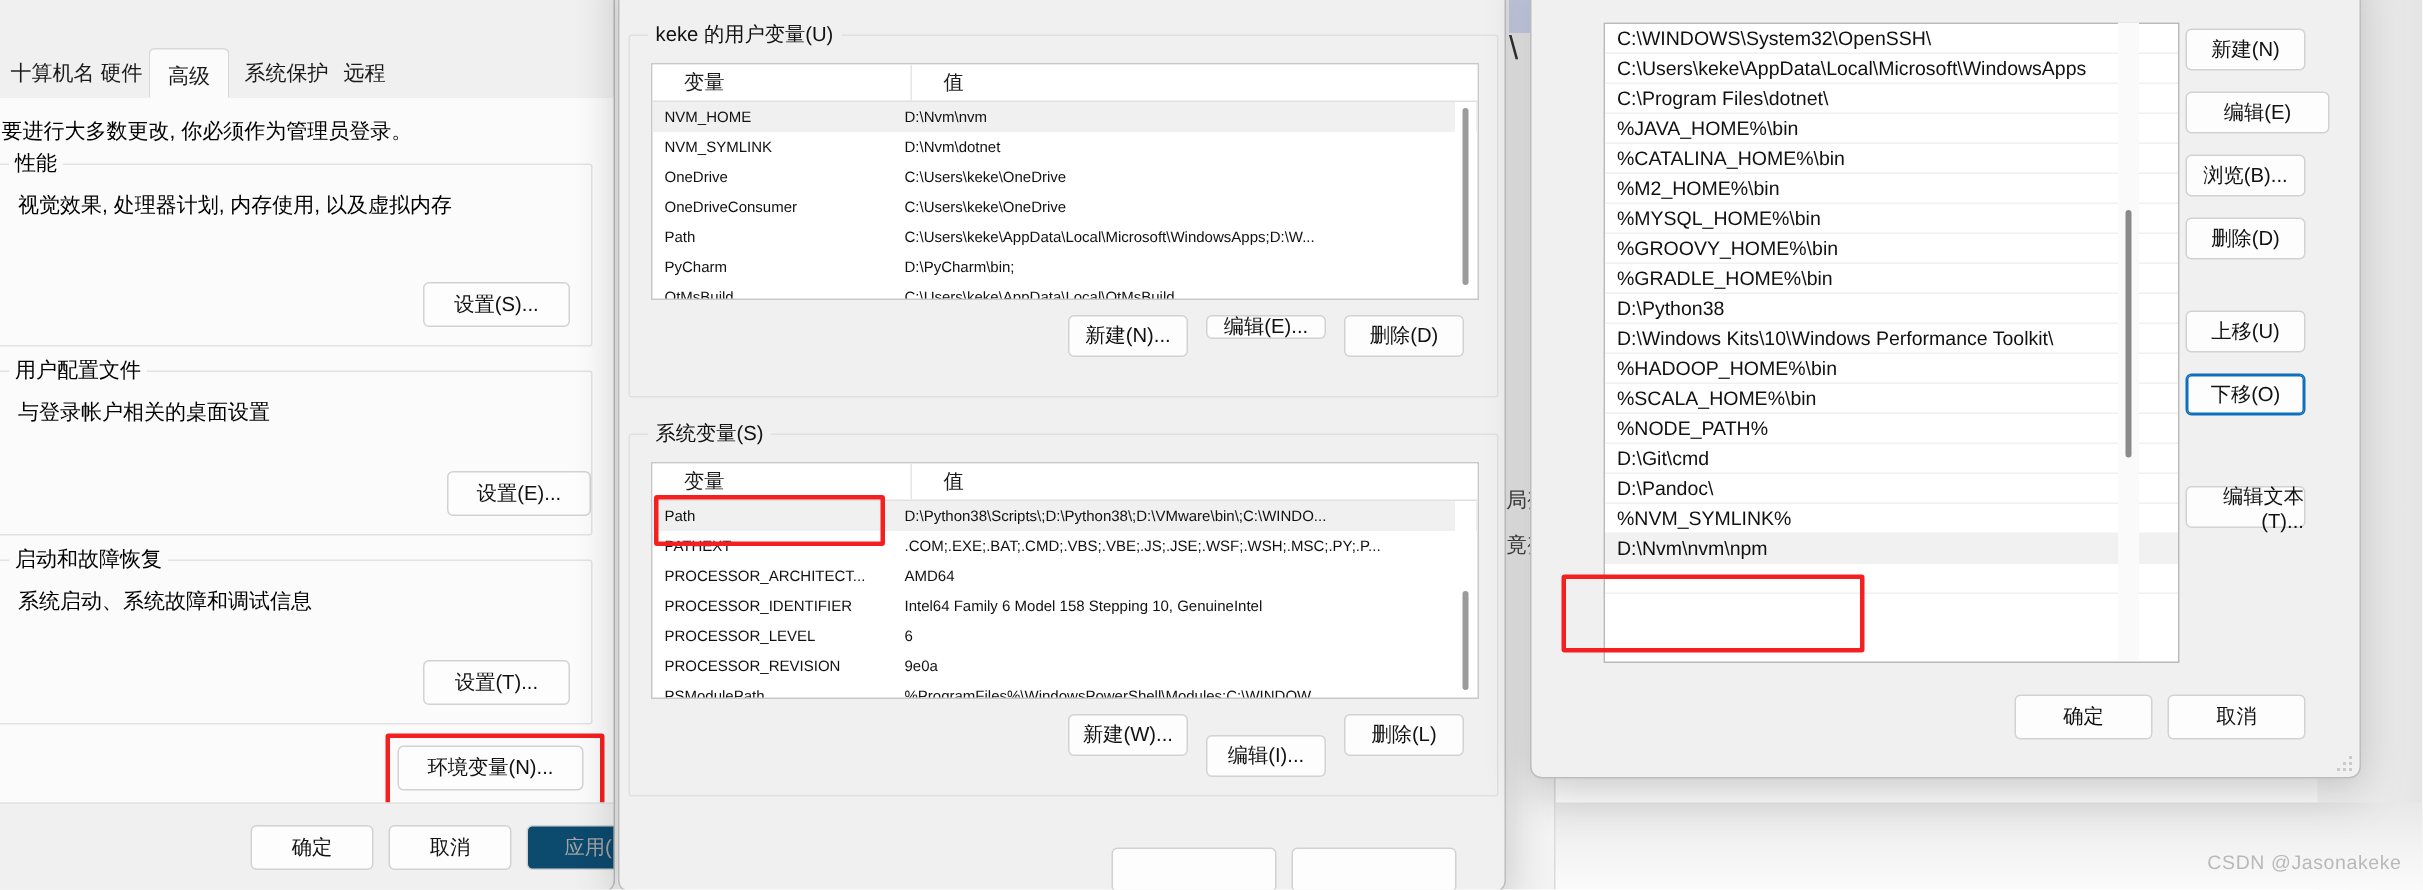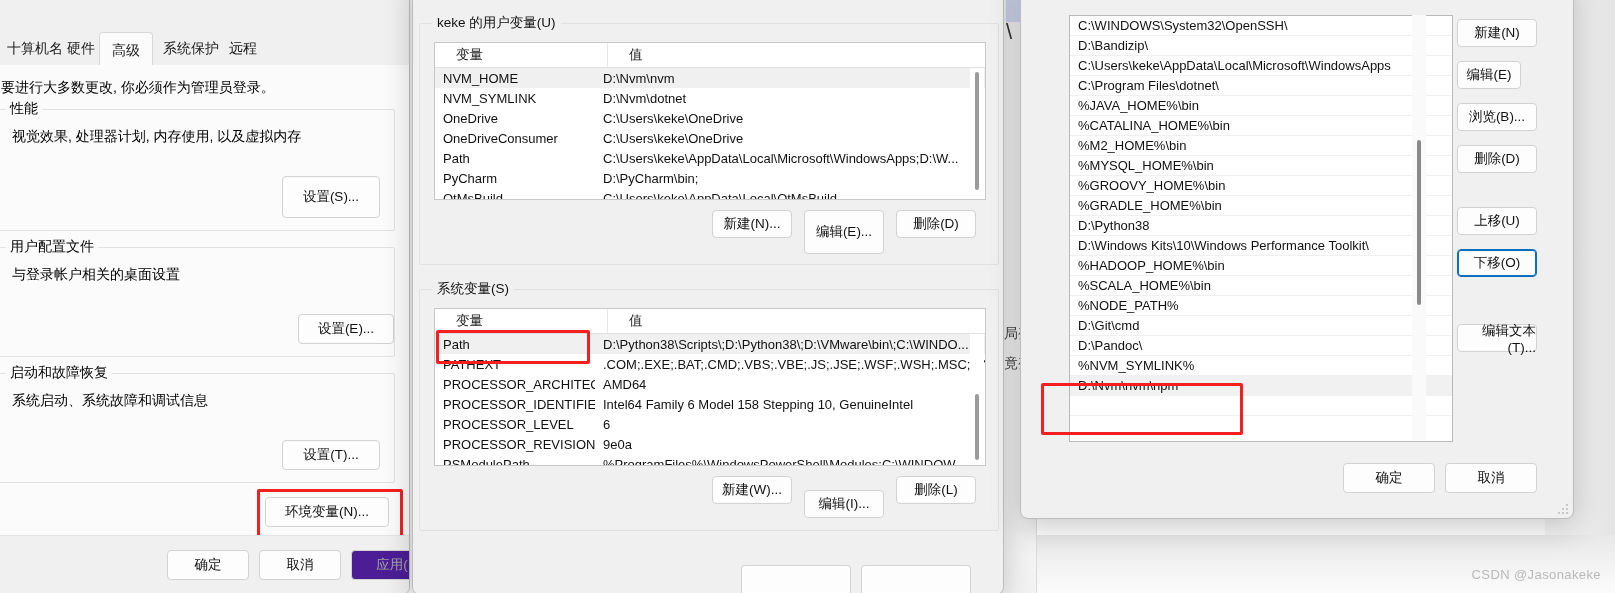--- a/index.html
+++ b/index.html
@@ -70,21 +70,21 @@
   .group > .legend{
     position:absolute;top:-10px;left:10px;background:#fbfbfb;padding:0 4px;font-size:14px;
   }
   .group > .gtext{position:absolute;left:16px;top:18px;font-size:14px;}
   .btn{
     position:absolute;background:#fdfdfd;border:1px solid #d2d2d2;border-radius:4px;
     font-size:13.5px;color:#111;text-align:right;cursor:default;box-sizing:border-box;
     font-family:"Liberation Sans","DejaVu Sans",sans-serif;
     display:flex;align-items:center;justify-content:center;
   }
-  .btn.disabled{color:#a3a3a3;background:#4c1d95;}
+  .btn.disabled{color:#a3a3a3;background:#0c4a6e;}
   .btn.focus{border:1px solid #0d6ebd;box-shadow:0 0 0 1px #0d6ebd inset;}
   #sysprops .footbar{
     position:absolute;left:0;top:552px;width:640px;height:59px;
     background:#f0f0f0;border-top:1px solid #e4e4e4;
   }
   .redbox{position:absolute;border:3px solid #f42020;border-radius:2px;pointer-events:none;}
 
   
   #envdlg{
     position:absolute;left:412px;top:-30px;width:590px;height:623px;
@@ -104,21 +104,21 @@
     display:flex;height:24px;border-bottom:1px solid #e0e0e0;background:#ffffff;
   }
   .th{
     font-size:13.5px;color:#1c1c1c;line-height:24px;padding-left:8px;box-sizing:border-box;margin-left:13px;
   }
   .th.c1{width:160px;border-right:1px solid #e6e6e6;}
   .th.c2{flex:1;}
   .trow{display:flex;height:20px;align-items:center;}
   .trow.sel{background:#f0f0f0;}
   .td{
-    font-size:13px;color:#111;padding-left:8px;box-sizing:border-box;
+    font-size:10px;color:#111;padding-left:8px;box-sizing:border-box;
     white-space:nowrap;overflow:hidden;text-overflow:clip;
   }
   .td.c1{width:160px;}
   .td.c2{flex:1;}
   .vscroll{
     position:absolute;right:1px;top:25px;bottom:1px;width:14px;background:#ffffff;
   }
   .vscroll .thumb{position:absolute;left:5px;width:4px;background:#9b9b9b;border-radius:2px;}
 
   
@@ -167,21 +167,21 @@
       <div class="tab" style="left:382px">系统保护</div>
       <div class="tab" style="left:448px">远程</div>
     </div>
 
     <div class="sp-body">
       <div class="sp-note" style="left:232px">要进行大多数更改, 你必须作为管理员登录。</div>
 
       <div class="group" style="left:226px;top:44px;width:398px;height:120px">
         <div class="legend">性能</div>
         <div class="gtext">视觉效果, 处理器计划, 内存使用, 以及虚拟内存</div>
-        <div class="btn" style="right:14px;bottom:12px;width:98px;height:42px">设置(S)...</div>
+        <div class="btn" style="right:14px;bottom:12px;width:98px;height:30px">设置(S)...</div>
       </div>
 
       <div class="group" style="left:226px;top:182px;width:398px;height:108px">
         <div class="legend">用户配置文件</div>
         <div class="gtext">与登录帐户相关的桌面设置</div>
         <div class="btn" style="right:0;bottom:12px;width:96px;height:30px">设置(E)...</div>
       </div>
 
       <div class="group" style="left:226px;top:308px;width:398px;height:108px">
         <div class="legend">启动和故障恢复</div>
@@ -237,21 +237,21 @@
         <div class="trow">
             <div class="td c1">QtMsBuild</div>
             <div class="td c2">C:\Users\keke\AppData\Local\QtMsBuild</div>
           </div>
         <div class="vscroll">
             <div class="thumb" style="top:4px;height:118px"></div>
           </div>
       </div>
 
       <div class="btn" style="left:292px;top:186px;width:80px;height:28px">新建(N)...</div>
-      <div class="btn" style="left:384px;top:186px;width:80px;height:44px">编辑(E)...</div>
+      <div class="btn" style="left:384px;top:186px;width:80px;height:16px">编辑(E)...</div>
       <div class="btn" style="left:476px;top:186px;width:80px;height:28px">删除(D)</div>
     </div>
 
     <div class="envgroup" style="left:6px;top:318px;width:578px;height:240px">
       <div class="legend">系统变量(S)</div>
 
       <div class="table" style="left:14px;top:18px;width:550px;height:156px">
         <div class="thead">
           <div class="th c1">变量</div>
           <div class="th c2">值</div>
@@ -297,21 +297,20 @@
     </div>
 
     <div class="btn" style="left:328px;top:594px;width:110px;height:30px"></div>
     <div class="btn" style="left:448px;top:594px;width:110px;height:30px"></div>
   </div>
 
   <div id="editdlg">
 
     <div id="pathlist">
       <div class="prow">C:\WINDOWS\System32\OpenSSH\</div>
-      <div class="prow">D:\Bandizip\</div>
       <div class="prow">C:\Users\keke\AppData\Local\Microsoft\WindowsApps</div>
       <div class="prow">C:\Program Files\dotnet\</div>
       <div class="prow">%JAVA_HOME%\bin</div>
       <div class="prow">%CATALINA_HOME%\bin</div>
       <div class="prow">%M2_HOME%\bin</div>
       <div class="prow">%MYSQL_HOME%\bin</div>
       <div class="prow">%GROOVY_HOME%\bin</div>
       <div class="prow">%GRADLE_HOME%\bin</div>
       <div class="prow">D:\Python38</div>
       <div class="prow">D:\Windows Kits\10\Windows Performance Toolkit\</div>
@@ -325,21 +324,21 @@
       <div class="prow"></div>
     </div>
 
     <div id="pathscroll">
         <div class="thumb"></div>
       </div>
 
     <div class="redbox" style="left:20px;top:410px;width:196px;height:46px"></div>
 
     <div class="btn" style="left:436px;top:46px;width:80px;height:28px">新建(N)</div>
-    <div class="btn" style="left:436px;top:88px;width:64px;height:28px">编辑(E)</div>
+    <div class="btn" style="left:436px;top:88px;width:96px;height:28px">编辑(E)</div>
     <div class="btn" style="left:436px;top:130px;width:80px;height:28px">浏览(B)...</div>
     <div class="btn" style="left:436px;top:172px;width:80px;height:28px">删除(D)</div>
     <div class="btn" style="left:436px;top:234px;width:80px;height:28px">上移(U)</div>
     <div class="btn focus" style="left:436px;top:276px;width:80px;height:28px">下移(O)</div>
     <div class="btn" style="left:436px;top:351px;width:80px;height:28px">编辑文本(T)...</div>
 
     <div class="btn" style="left:322px;top:490px;width:92px;height:30px">确定</div>
     <div class="btn" style="left:424px;top:490px;width:92px;height:30px">取消</div>
 
     <div class="grip">

